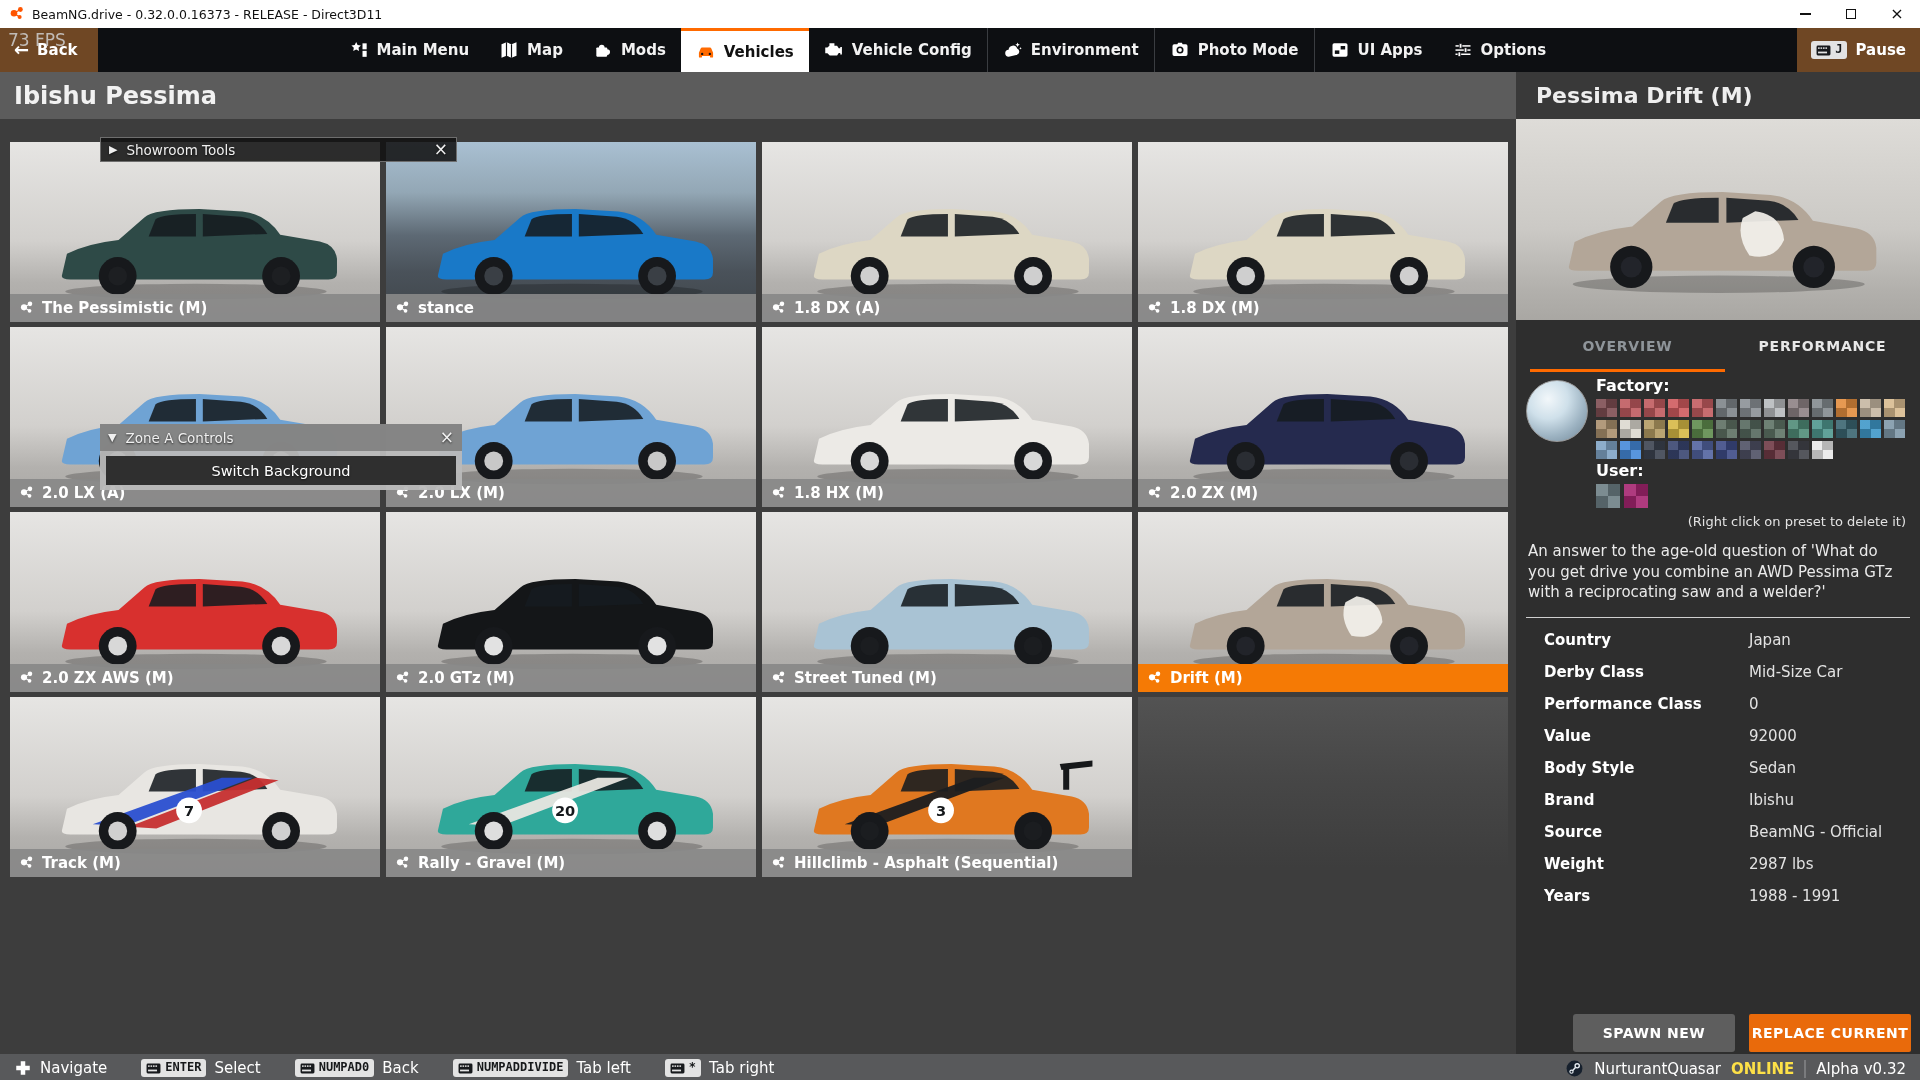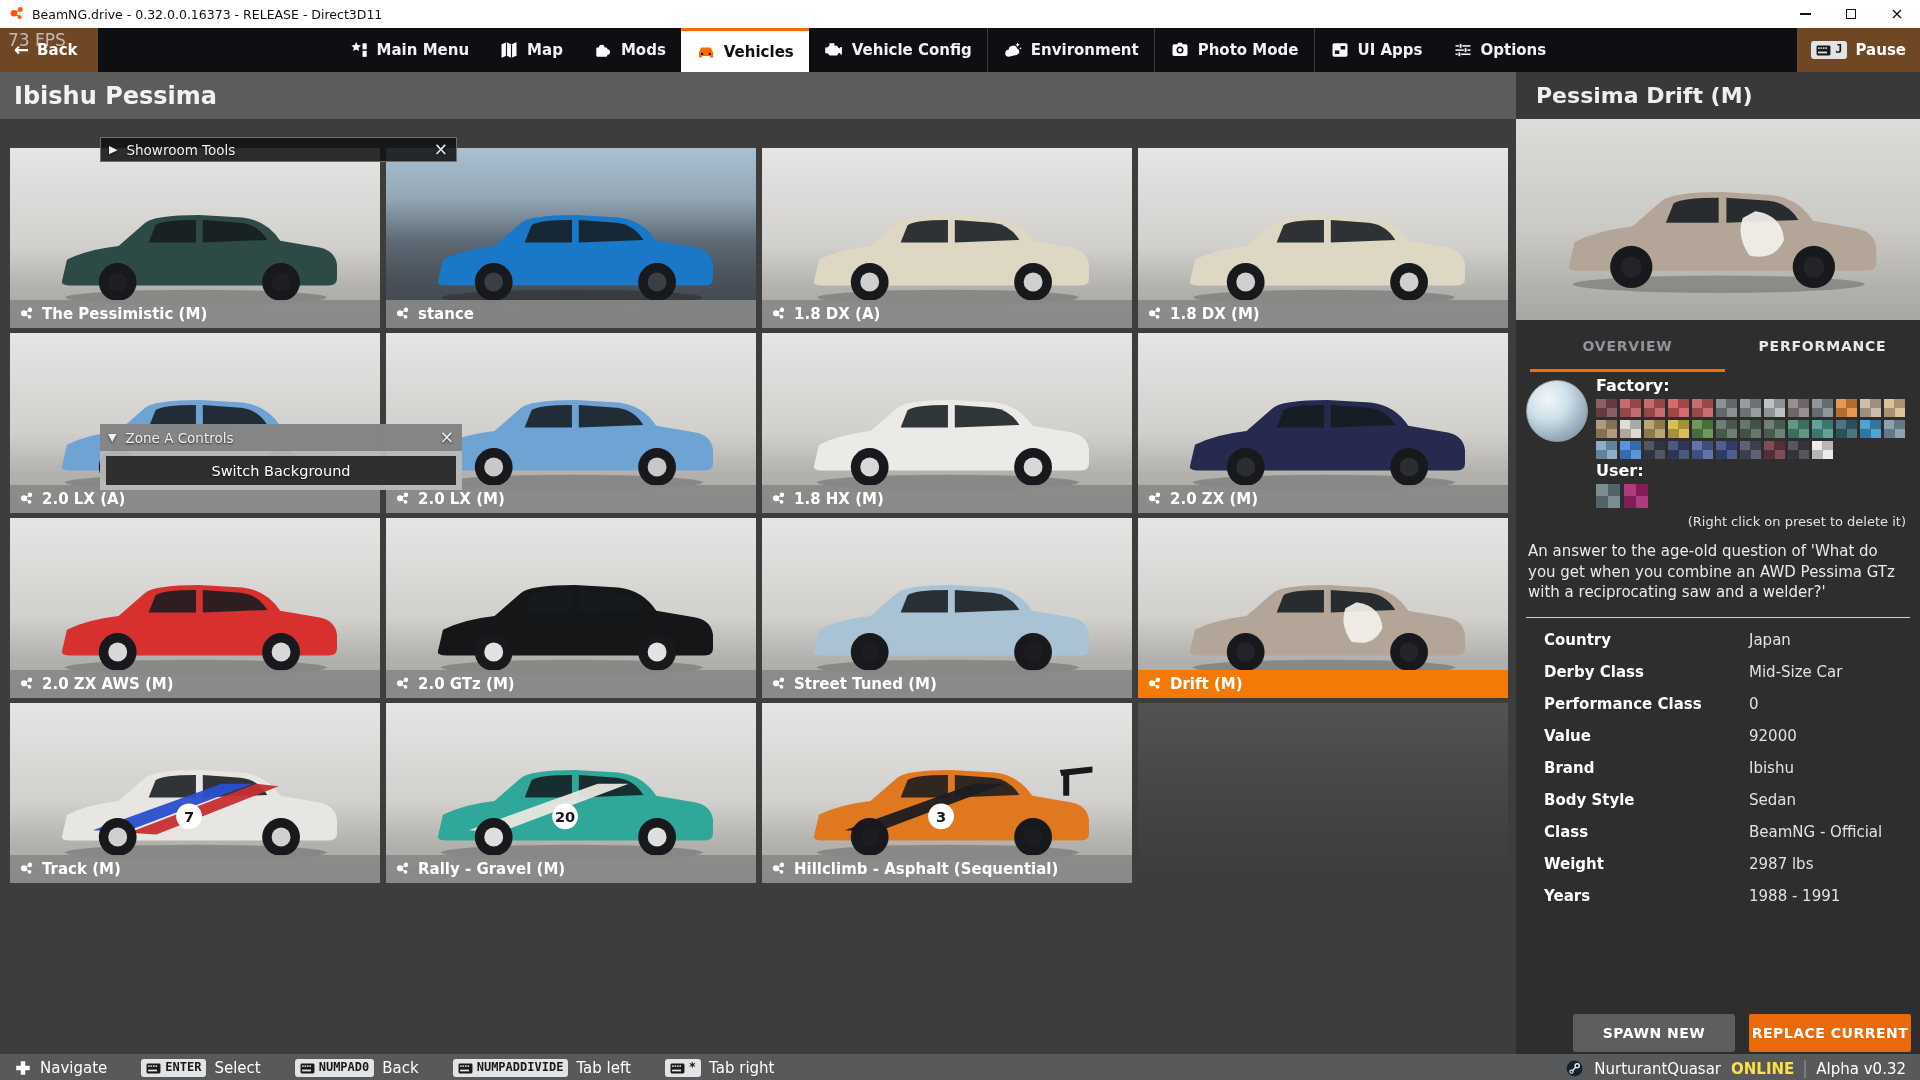--- a/index.html
+++ b/index.html
@@ -29,21 +29,21 @@
   .pause-btn { background:#6f4724; color:#fff; display:flex; align-items:center; gap:8px; padding:0 14px; font-size:15px; font-weight:bold; }
   .key-chip { background:#e3e3e3; color:#16181a; border-radius:3px; padding:2px 5px; display:inline-flex; align-items:center; gap:4px; font-family:"DejaVu Sans Mono", monospace; font-size:12px; font-weight:bold; line-height:1.1; }
   .key-chip svg { width:15px; height:11px; display:block; }
 
   
   .main { display:flex; height:1008px; }
   .left-col { flex:1; display:flex; flex-direction:column; background:#3d3d3d; min-width:0; }
   .band { height:47px; background:#5c5c5c; display:flex; align-items:center; padding-left:14px; }
   .band h1 { color:#f2f2f2; font-size:24px; font-weight:600; }
 
-  .grid { margin:29px 0 0 10px; display:grid; grid-template-columns:repeat(4, 370px); grid-auto-rows:180px; gap:5px 6px; }
+  .grid { margin:23px 0 0 10px; display:grid; grid-template-columns:repeat(4, 370px); grid-auto-rows:180px; gap:5px 6px; }
   .card { position:relative; overflow:hidden; }
   .thumb { position:absolute; inset:0; }
   .thumb.studio { background:linear-gradient(180deg,#e6e5e3 0%, #d2d0cd 55%, #b3b1ae 78%, #a8a6a3 100%); }
   .thumb.photo  { background:linear-gradient(180deg,#a9c0d2 0%, #93a7b5 28%, #5d6974 52%, #4a525a 72%, #3e4449 100%); }
   .thumb svg { position:absolute; left:7%; bottom:8px; width:86%; height:78%; }
   .card-label { position:absolute; left:0; right:0; bottom:0; height:28px; background:rgba(136,136,136,0.92); display:flex; align-items:center; gap:7px; padding:0 9px; }
   .card.selected .card-label { background:#f57a05; }
   .card-label span { color:#fff; font-size:15px; font-weight:600; white-space:nowrap; overflow:hidden; }
   .card-label svg { width:16px; height:16px; flex:none; color:#fff; }
   .ghost-slot { background:linear-gradient(180deg,#5a5a5a 0%, #4a4a4a 45%, #3d3d3d 95%); opacity:.75; }
@@ -689,49 +689,49 @@
       </div>
     </div>
     <div class="user-block">
       <div class="mini-title">User:</div>
       <div class="user-swatches" id="user-swatches">
           <div class="swatch" style="background-color: rgb(109, 127, 133); background-image: conic-gradient(rgba(0, 0, 0, 0.22) 25%, rgba(255, 255, 255, 0.1) 0deg, rgba(255, 255, 255, 0.1) 50%, rgba(0, 0, 0, 0.22) 0deg, rgba(0, 0, 0, 0.22) 75%, rgba(255, 255, 255, 0.1) 0deg);"></div>
           <div class="swatch" style="background-color: rgb(166, 37, 113); background-image: conic-gradient(rgba(0, 0, 0, 0.22) 25%, rgba(255, 255, 255, 0.1) 0deg, rgba(255, 255, 255, 0.1) 50%, rgba(0, 0, 0, 0.22) 0deg, rgba(0, 0, 0, 0.22) 75%, rgba(255, 255, 255, 0.1) 0deg);"></div>
         </div>
     </div>
     <div class="preset-hint">(Right click on preset to delete it)</div>
-    <div class="desc">An answer to the age-old question of 'What do you get when you combine an AWD Pessima GTz with a reciprocating saw and a welder?'</div>
+    <div class="desc">An answer to the age-old question of 'What do you get drive you combine an AWD Pessima GTz with a reciprocating saw and a welder?'</div>
     <div class="hr"></div>
     <div class="specs" id="spec-table">
         <div class="spec-row">
           <span class="spec-label">Country</span>
           <span class="spec-value">Japan</span>
         </div>
         <div class="spec-row">
           <span class="spec-label">Derby Class</span>
           <span class="spec-value">Mid-Size Car</span>
         </div>
         <div class="spec-row">
           <span class="spec-label">Performance Class</span>
           <span class="spec-value">0</span>
         </div>
         <div class="spec-row">
           <span class="spec-label">Value</span>
           <span class="spec-value">92000</span>
         </div>
         <div class="spec-row">
+          <span class="spec-label">Body Style</span>
+          <span class="spec-value">Sedan</span>
+        </div>
+        <div class="spec-row">
           <span class="spec-label">Brand</span>
           <span class="spec-value">Ibishu</span>
         </div>
         <div class="spec-row">
-          <span class="spec-label">Body Style</span>
-          <span class="spec-value">Sedan</span>
-        </div>
-        <div class="spec-row">
-          <span class="spec-label">Class</span>
+          <span class="spec-label">Source</span>
           <span class="spec-value">BeamNG - Official</span>
         </div>
         <div class="spec-row">
           <span class="spec-label">Weight</span>
           <span class="spec-value">2987 lbs</span>
         </div>
         <div class="spec-row">
           <span class="spec-label">Years</span>
           <span class="spec-value">1988 - 1991</span>
         </div>

